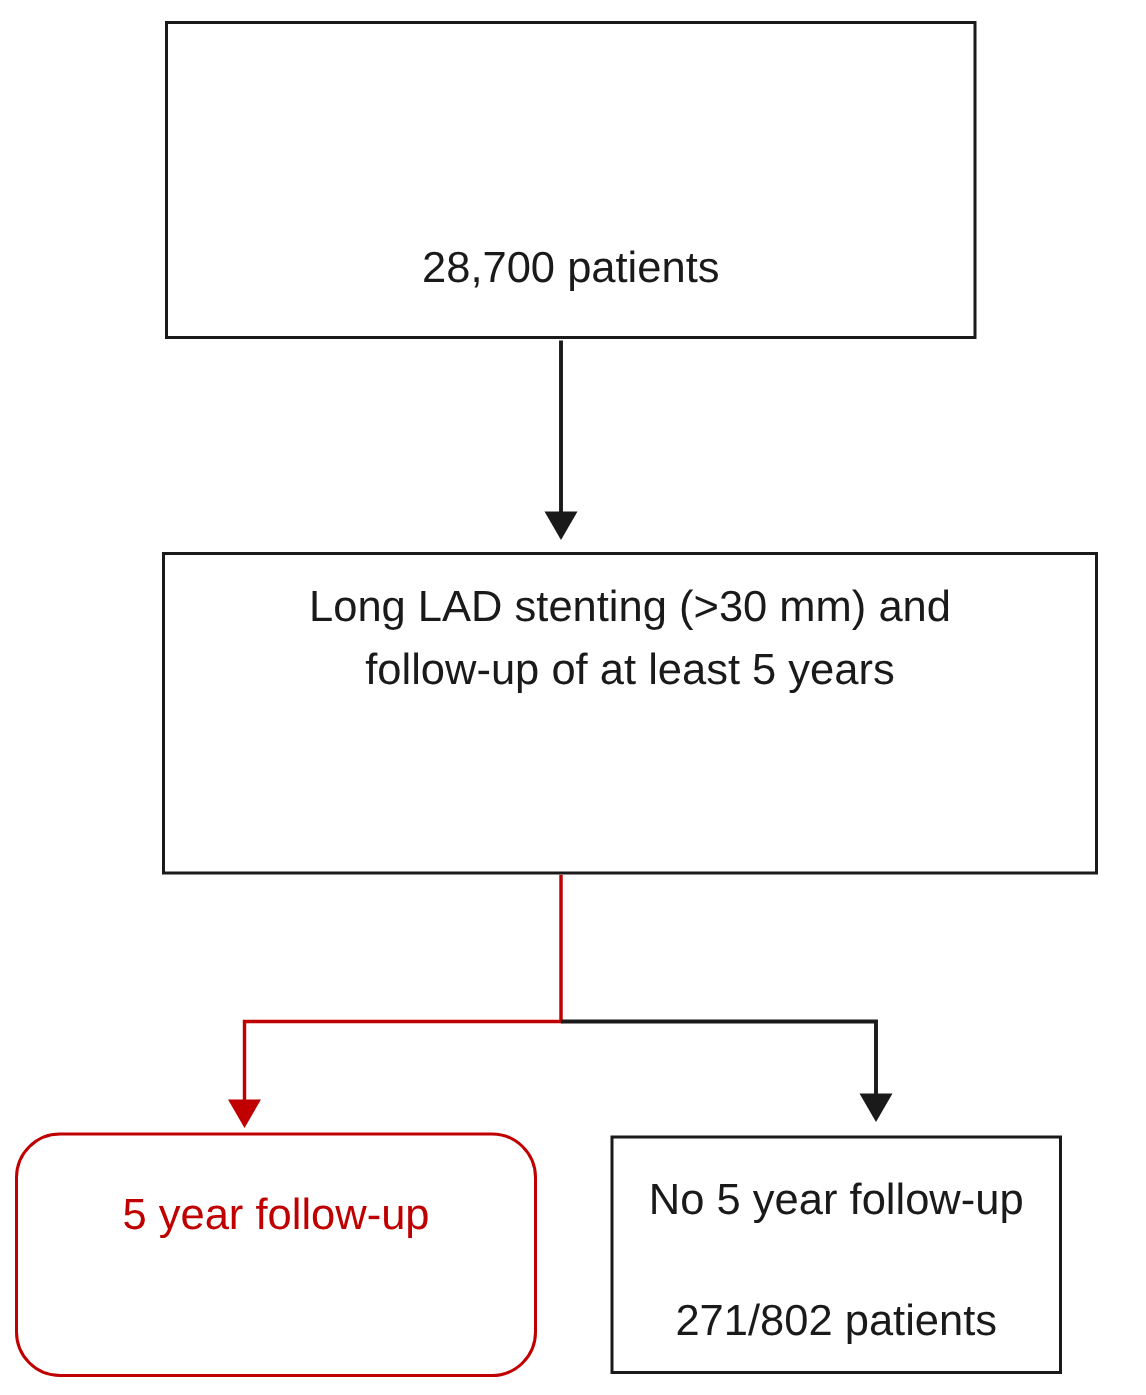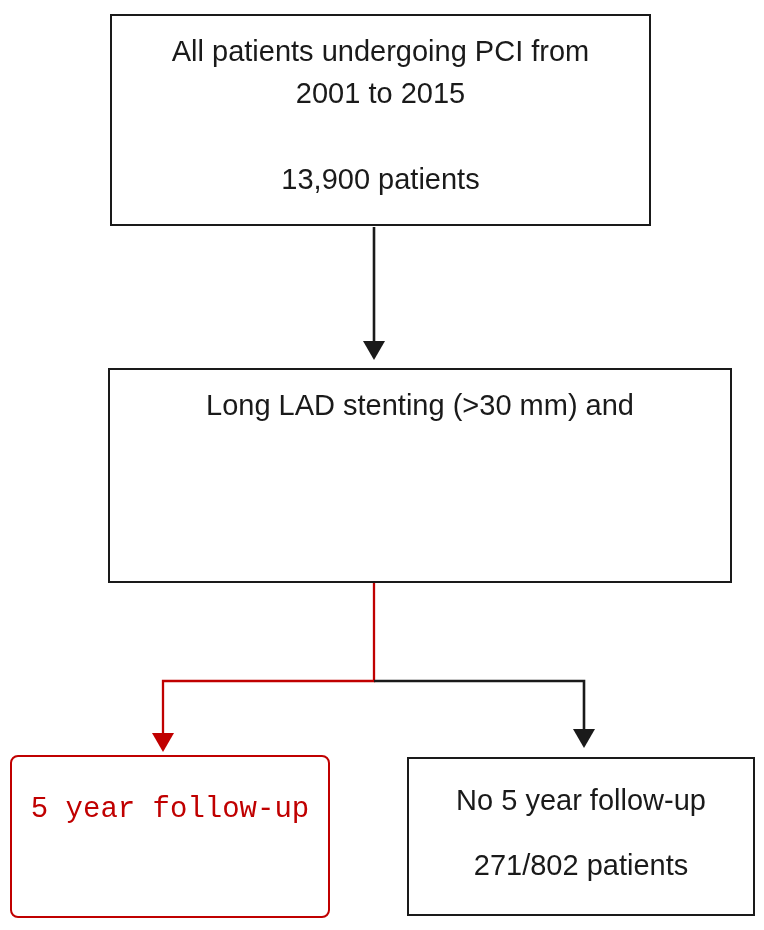--- a/index.html
+++ b/index.html
@@ -47,60 +47,56 @@
   .node .node-count {
     position: absolute;
     left: 0;
     right: 0;
   }
   #node-top    { left: 110px; top: 14px;  width: 541px; height: 212px; }
   #node-top .node-count    { bottom: 24px; }
   #node-middle { left: 108px; top: 368px; width: 624px; height: 215px; }
   #node-middle .node-count { bottom: 32px; }
   #node-left {
-    left: 10px; top: 755px; width: 320px; height: 163px;
+    left: 10px; top: 755px; width: 348px; height: 163px;
     border: 2.6px solid var(--accent);
-    border-radius: 8px;
+    border-radius: 30px;
     color: var(--accent);
-    font-family: Liberation Mono, monospace;
   }
   #node-left .node-text  { padding-top: 32px; }
   #node-left .node-count { bottom: 22px; }
-  #node-right  { left: 407px; top: 757px; width: 348px; height: 159px; }
+  #node-right  { left: 407px; top: 757px; width: 301px; height: 159px; }
   #node-right .node-text  { padding-top: 20px; }
-  #node-right .node-count { bottom: 28px; }
+  #node-right .node-count { bottom: 12px; }
 </style>
 </head>
 <body style="background: rgb(255, 255, 255);">
 
 <div id="canvas">
 
   <svg id="connectors" viewBox="0 0 764 930" xmlns="http://www.w3.org/2000/svg">
 
     <path class="edge-black" d="M374,227 L374,344"></path>
     <polygon class="head-black" points="363,341 385,341 374,360"></polygon>
 
     <path class="edge-red" d="M374,583 L374,681 L163,681 L163,736"></path>
     <polygon class="head-red" points="152,733 174,733 163,752"></polygon>
 
     <path class="edge-black" d="M374,681 L584,681 L584,732"></path>
     <polygon class="head-black" points="573,729 595,729 584,748"></polygon>
   </svg>
 
   <div class="node" id="node-top">
-    <div class="node-text">
-      <div>All patients undergoing PCI from</div>
-      <div>2001 to 2015</div>
-    </div>
-    <div class="node-count">13,900 patients</div>
+    <div class="node-count">28,700 patients</div>
   </div>
 
   <div class="node" id="node-middle">
     <div class="node-text">
       <div>Long LAD stenting (&gt;30 mm) and</div>
+      <div>follow-up of at least 5 years</div>
     </div>
   </div>
 
   <div class="node" id="node-left">
     <div class="node-text">
       <div>5 year follow-up</div>
     </div>
   </div>
 
   <div class="node" id="node-right">

